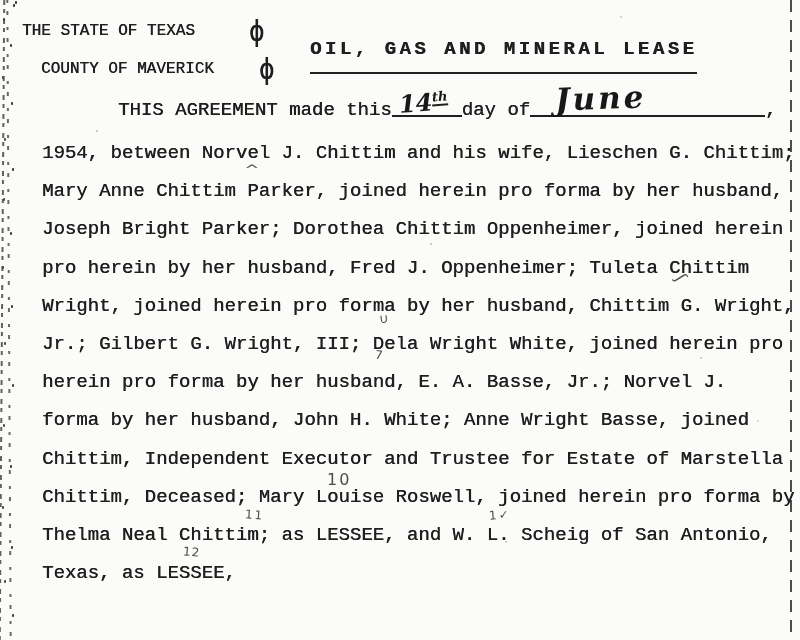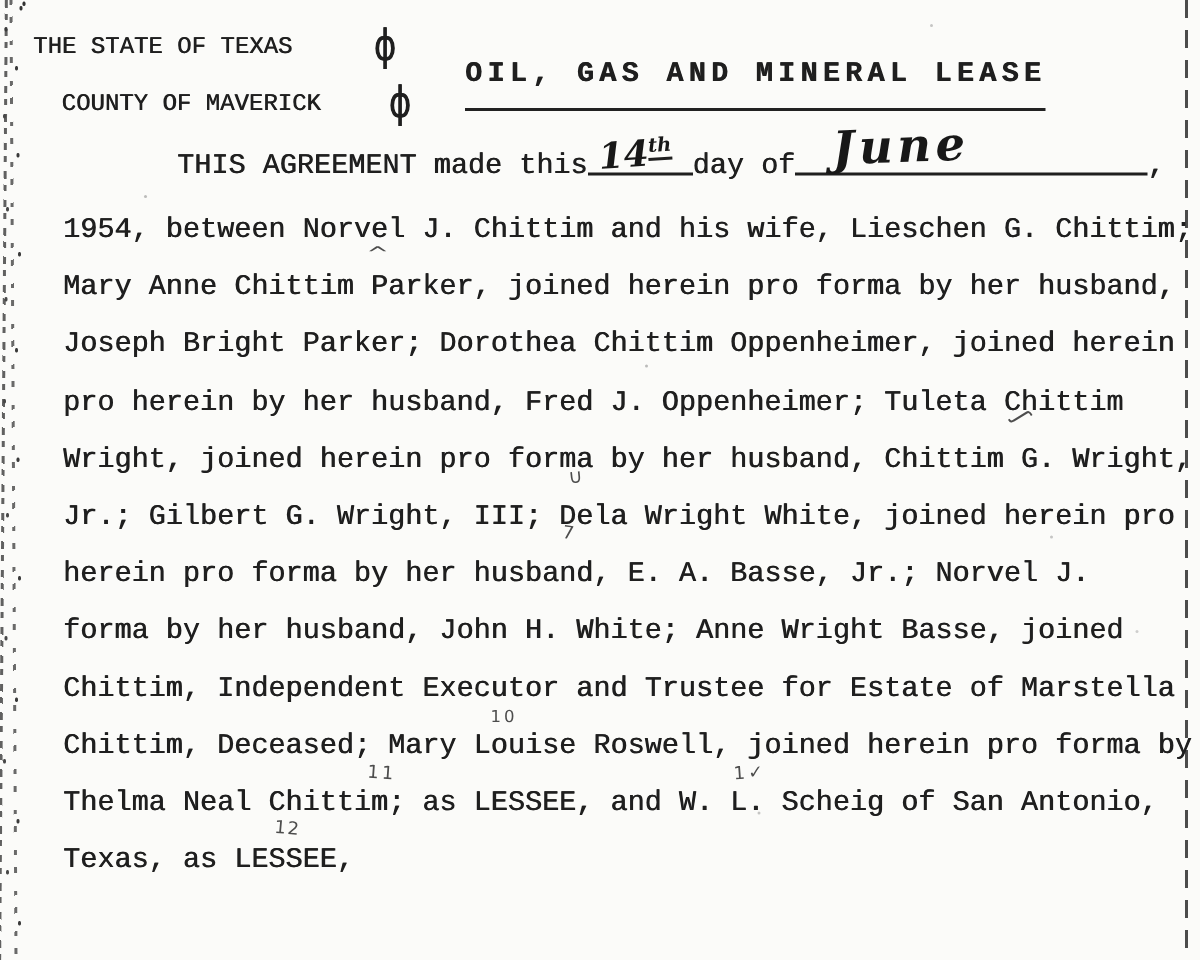--- a/index.html
+++ b/index.html
@@ -56,21 +56,21 @@
 
   .body-text{position:absolute;left:18px;top:134px;width:772px;margin-left:24px;}
   .tline{height:38.2px;line-height:38px;white-space:pre;font-size:19px;
     text-shadow:.4px 0 0 currentColor;}
 
   .pm{position:absolute;font-family:"DejaVu Sans",sans-serif;color:#4d4d4d;line-height:1;}
   .pm-parker{left:246px;top:163px;font-size:14px;transform:scale(1.3,.9);}
   .pm-gilbert{left:678px;top:270px;font-size:16px;transform:rotate(58deg);}
   .pm-dela{left:379px;top:312px;font-size:13px;transform:rotate(-6deg);}
   .pm-tuleta{left:375px;top:349px;font-size:12px;transform:rotate(8deg);}
-  .pm-louise{left:327px;top:472px;font-size:11px;letter-spacing:2px;}
+  .pm-louise{left:327px;top:472px;font-size:16px;letter-spacing:2px;}
   .pm-roswell{left:245px;top:509px;font-size:12px;letter-spacing:2px;transform:rotate(4deg);}
   .pm-james{left:489px;top:509px;font-size:12px;letter-spacing:2px;transform:rotate(-4deg);}
   .pm-thelma{left:183px;top:546px;font-size:12px;letter-spacing:1px;transform:rotate(5deg);}
 </style>
 </head>
 <body>
 
 <div class="edge edge-left-1"></div>
 <div class="edge edge-left-2"></div>
 <div class="speckles"></div>

